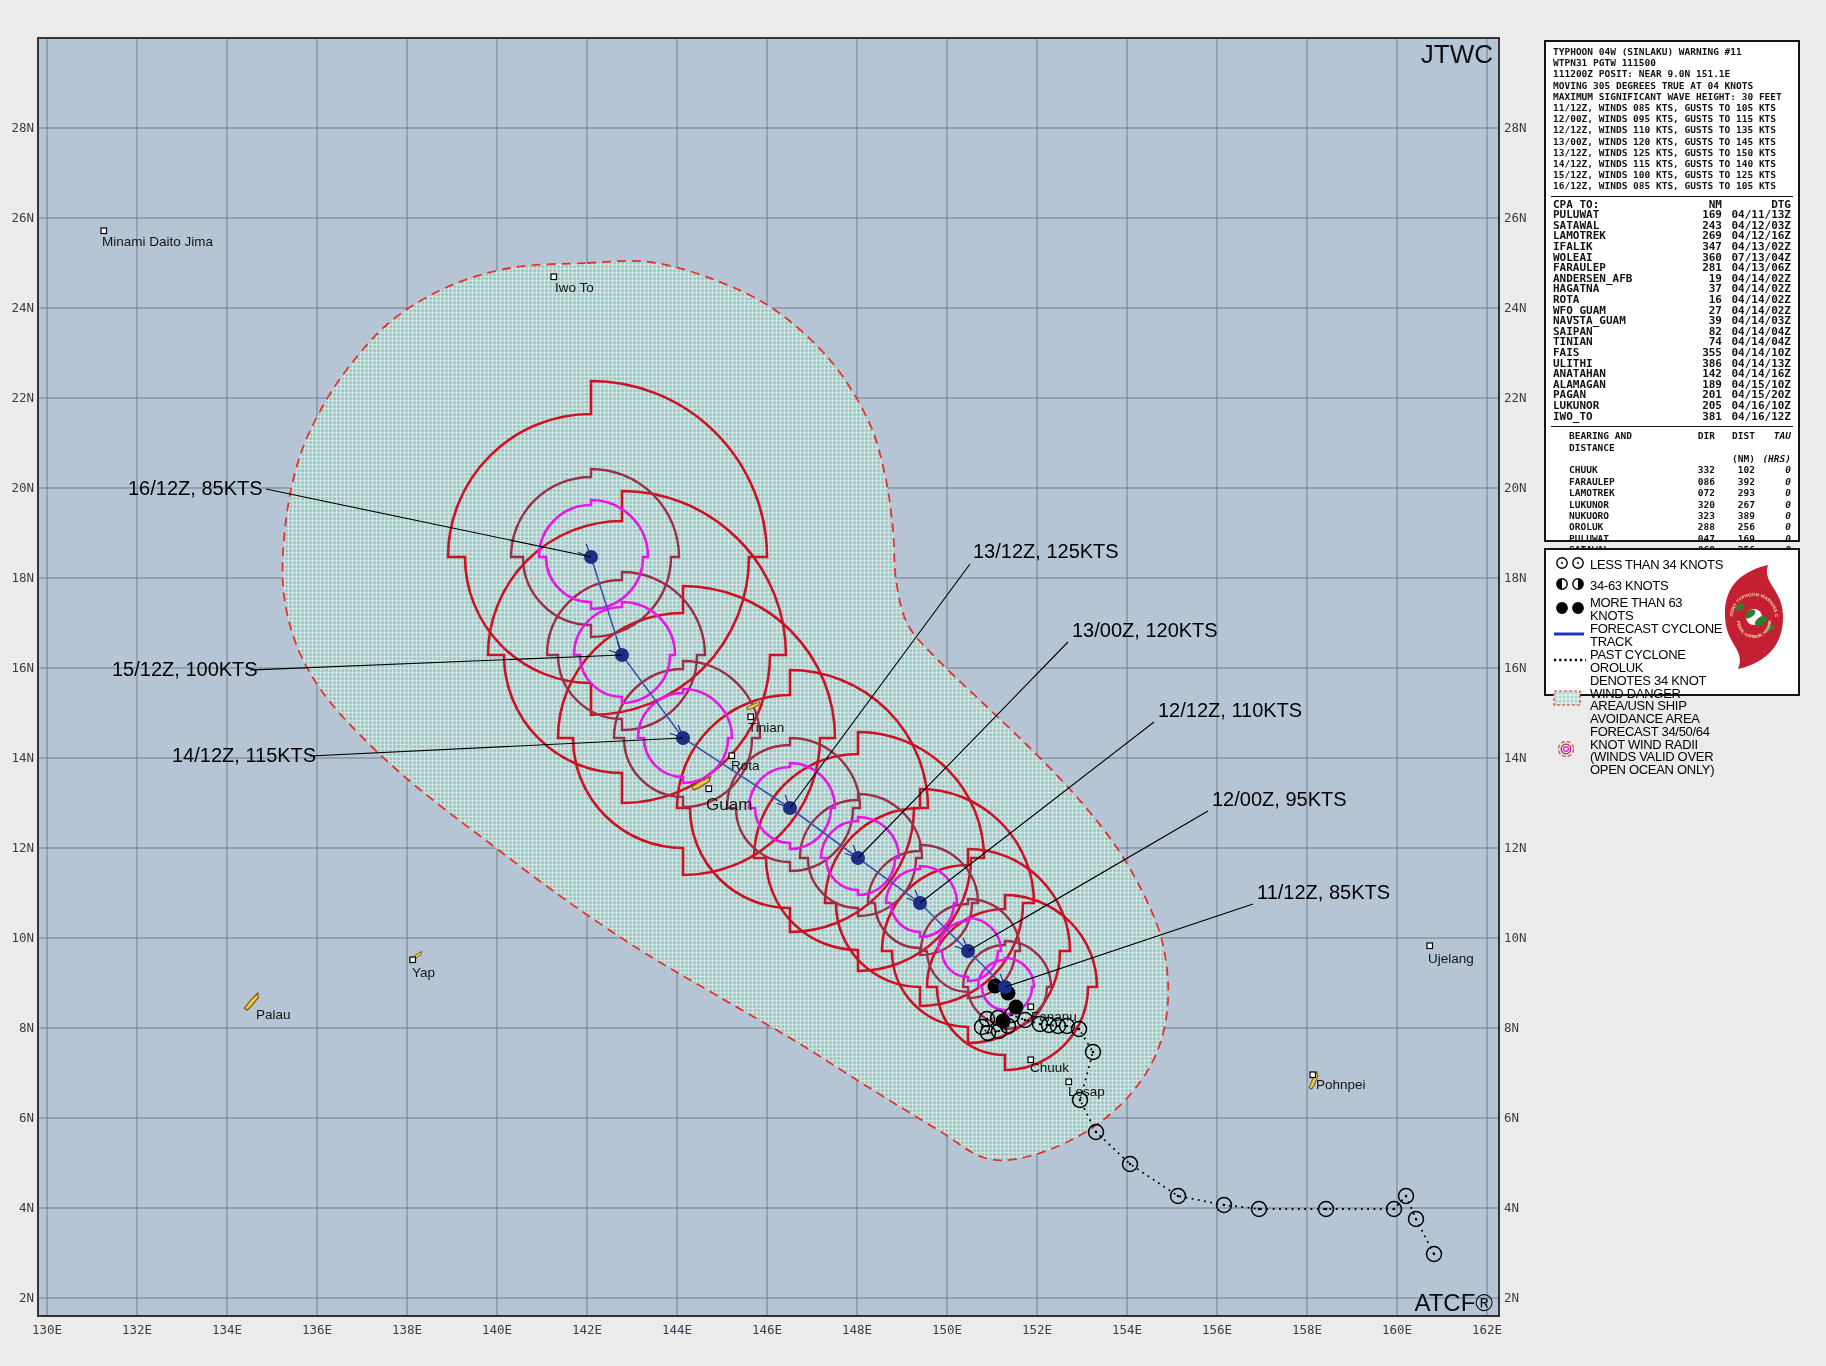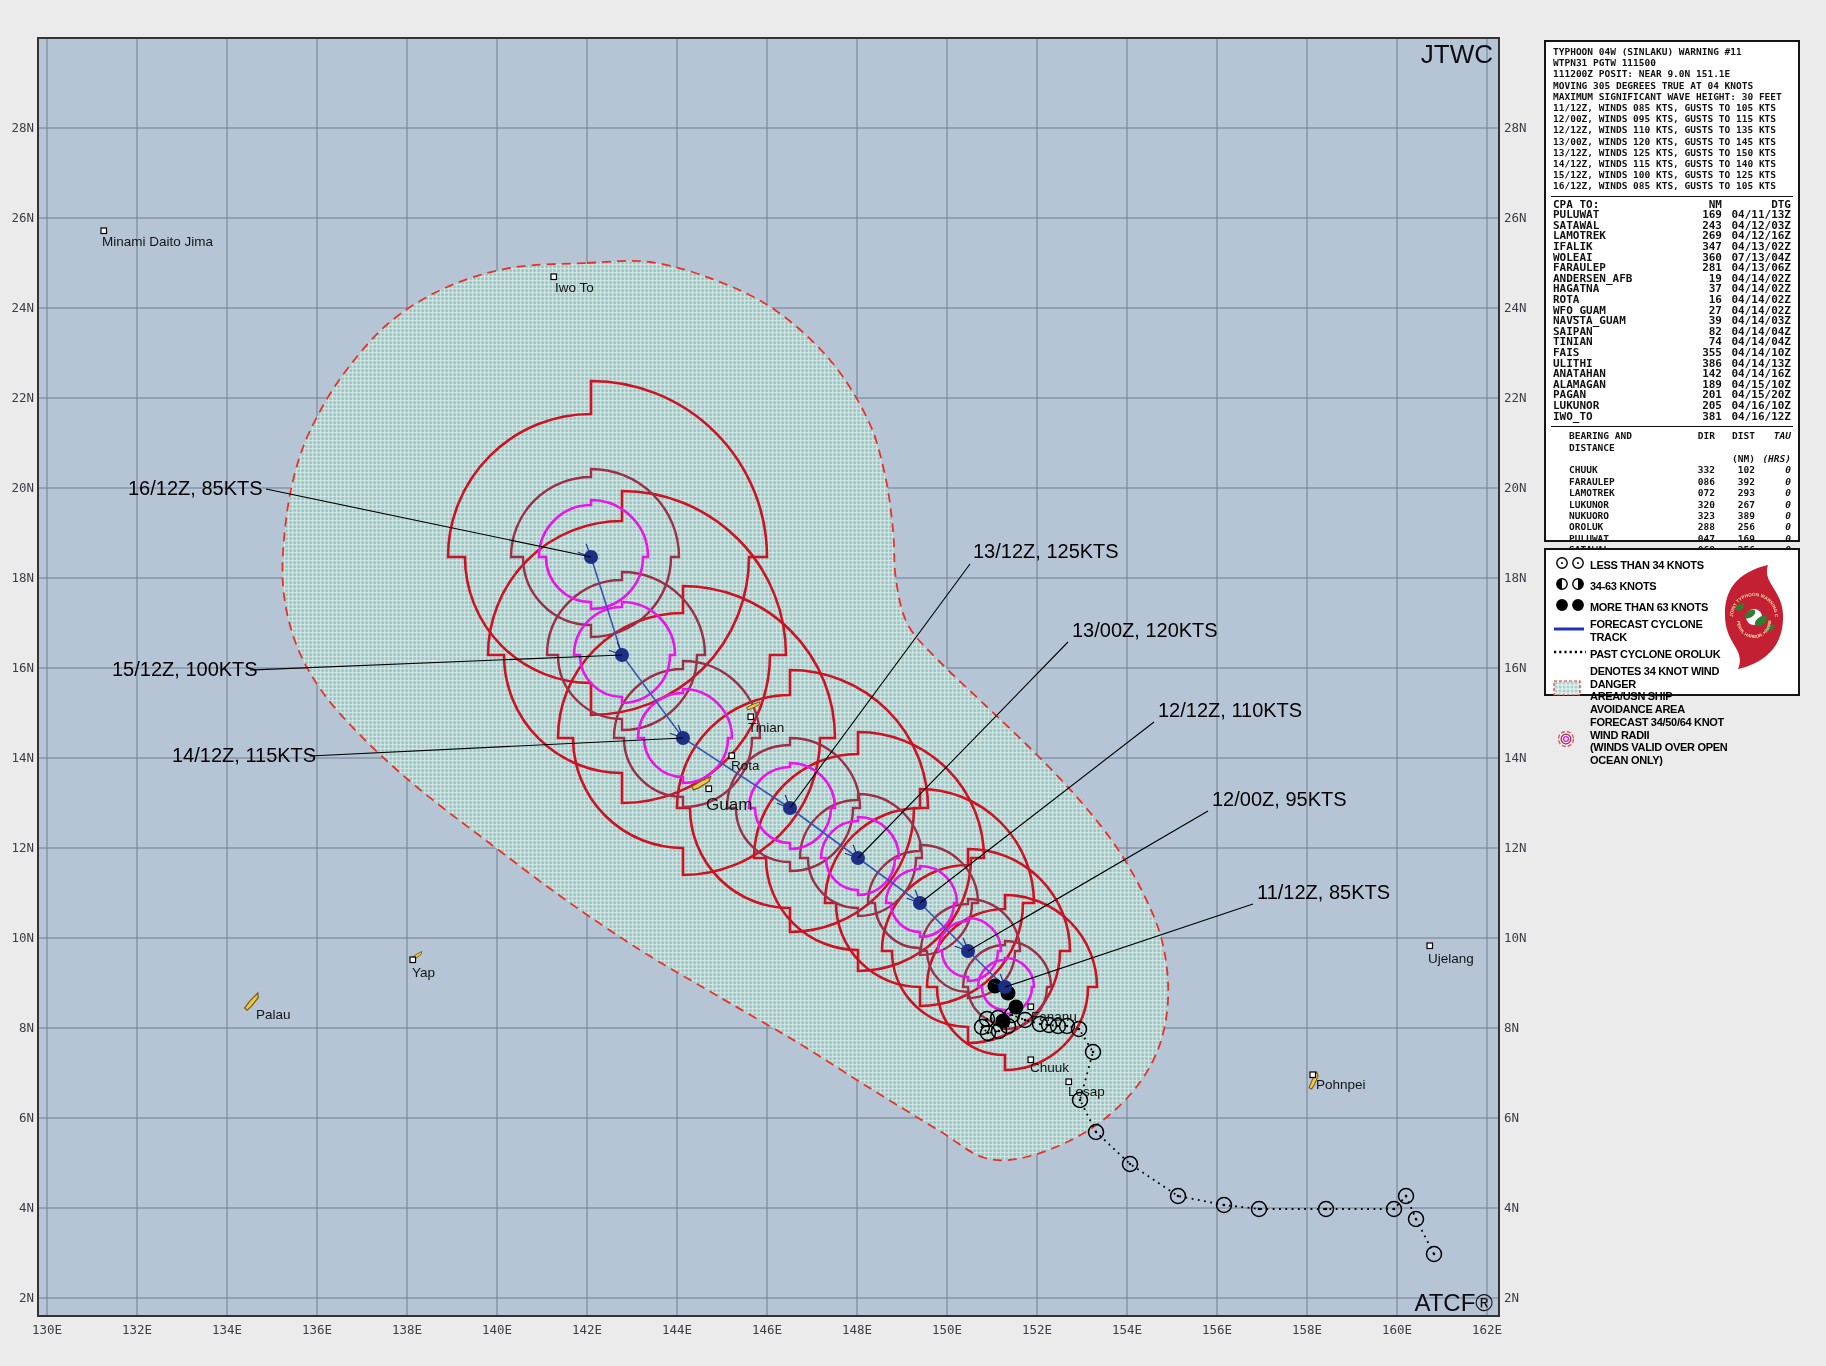--- a/index.html
+++ b/index.html
@@ -17,21 +17,21 @@
   .cpa-dtg{width:69px;text-align:right;}
   .brg-row,.brg-head{display:flex;font-size:9.5px;line-height:11.4px;}
   .brg-name{flex:1;margin-left:16px;}
   .brg-dir{width:32px;text-align:right;}
   .brg-dist{width:40px;text-align:right;}
   .brg-tau{width:36px;text-align:right;font-style:italic;}
   #legend-panel{left:1544px;top:548px;width:256px;height:148px;padding:5px 6px;
                 font-family:"Liberation Sans",sans-serif;}
   .leg-row{display:flex;align-items:center;margin-bottom:1px;}
   .leg-icon{width:38px;flex:0 0 38px;}
-  .leg-text{font-size:11px;font-weight:bold;line-height:12.5px;color:#000;letter-spacing:-0.3px;}
+  .leg-text{font-size:13px;font-weight:normal;line-height:12.5px;color:#000;letter-spacing:-0.3px;}
   #legend-logo{position:absolute;right:6px;top:8px;}
 </style>
 </head>
 <body>
 
 <div id="screen">
   <svg id="mapsvg" width="1540" height="1366">
       <defs>
         <pattern id="hatch" width="4" height="4" patternUnits="userSpaceOnUse">
           <rect x="0" y="0" width="4" height="4" fill="#aed2cf"></rect>

